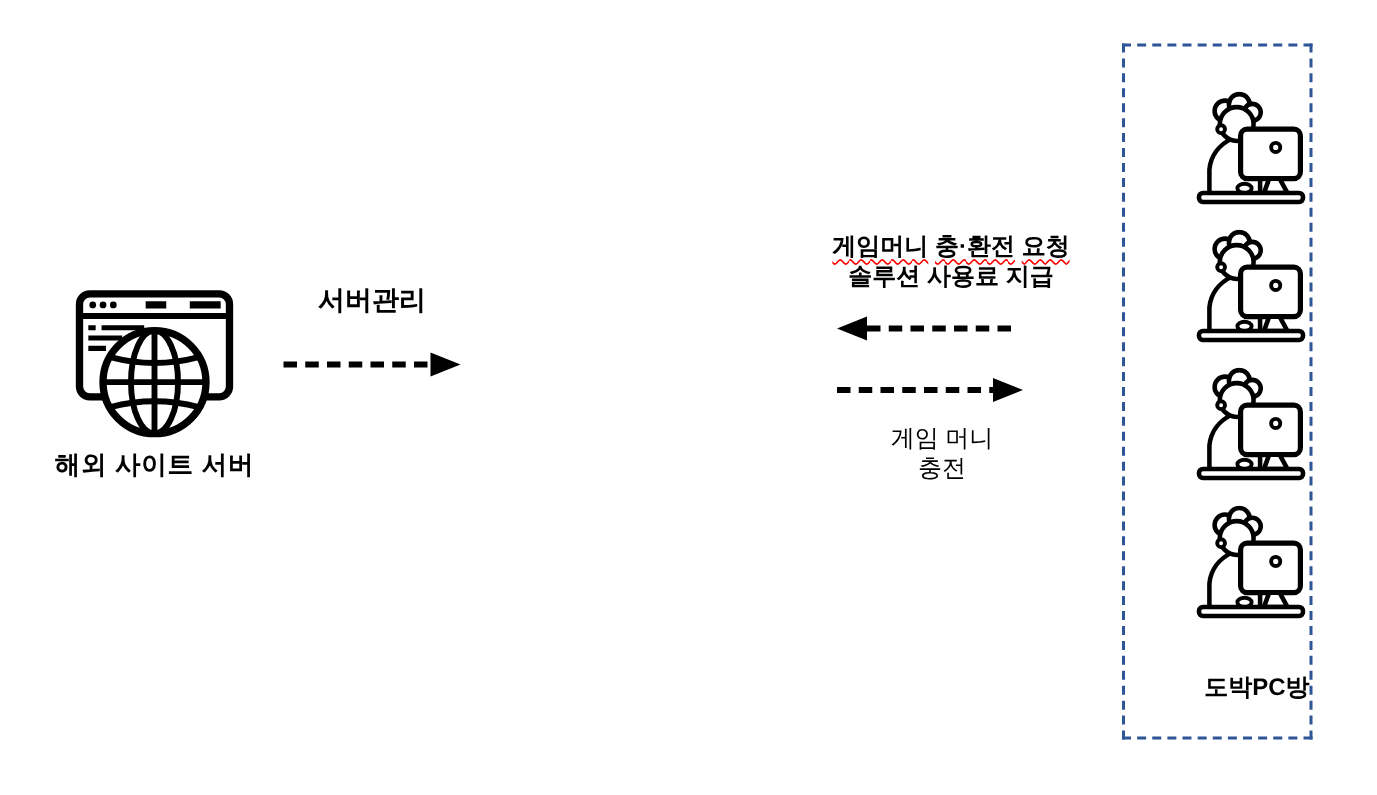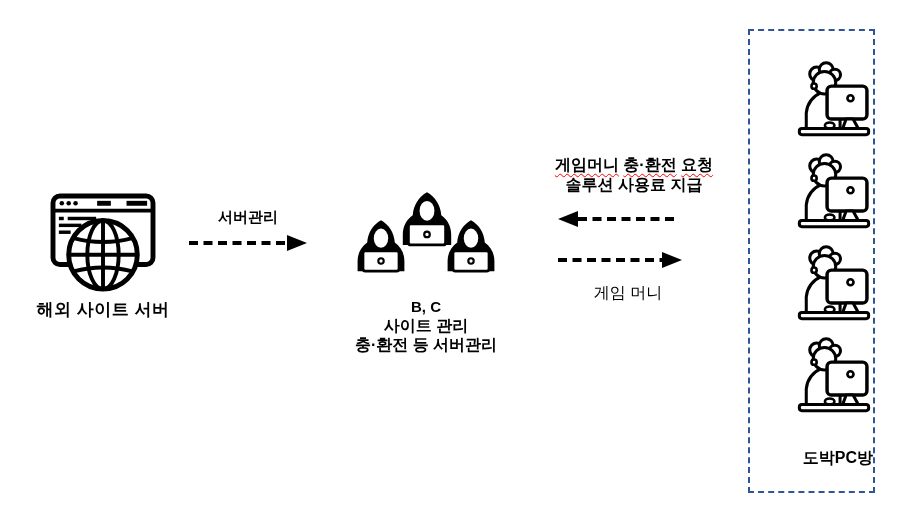--- a/index.html
+++ b/index.html
@@ -21,21 +21,21 @@
   }
   .abs{position:absolute;}
   .center{text-align:center;}
 
   
   .server-node{left:33px;top:193px;width:140px;}
   .server-node .icon-wrap{display:flex;justify-content:center;}
   .server-label{margin-top:5px;font-size:17px;font-weight:bold;letter-spacing:0.5px;white-space:nowrap;}
 
   
-  .server-arrow-label{left:188px;top:208px;width:120px;font-size:15px;font-weight:bold;}
+  .server-arrow-label{left:188px;top:188px;width:120px;font-size:18px;font-weight:bold;}
   .server-arrow{left:187px;top:233px;}
 
   
   .hackers-node{left:347px;top:181px;width:158px;}
   .hackers-node .icon-wrap{display:flex;justify-content:center;}
   .hackers-labels{margin-top:6px;line-height:19px;}
   .hackers-name{font-size:15px;font-weight:bold;}
   .hackers-role{font-size:16px;font-weight:bold;white-space:nowrap;}
 
   
@@ -119,54 +119,41 @@
   </div>
 
   <div class="abs server-arrow-label center">서버관리</div>
   <div class="abs server-arrow">
     <svg width="122" height="20" viewBox="0 0 122 20">
       <line x1="2" y1="10" x2="100" y2="10" stroke="#000" stroke-width="4" stroke-dasharray="9 5.5"></line>
       <polygon points="100,2 120,10 100,18" fill="#000"></polygon>
     </svg>
   </div>
 
-  <div class="abs hackers-node center">
-    <div class="icon-wrap">
-      <svg width="150" height="110" viewBox="0 0 150 110">
-        <use href="#hacker" xlink:href="#hacker" x="45" y="0" width="62" height="82"></use>
-        <use href="#hacker" xlink:href="#hacker" x="0" y="28" width="60" height="80"></use>
-        <use href="#hacker" xlink:href="#hacker" x="90" y="28" width="60" height="80"></use>
-      </svg>
-    </div>
-    <div class="hackers-labels">
-      <div class="hackers-name">B, C</div>
-      <div class="hackers-role">사이트 관리</div>
-      <div class="hackers-role">충·환전 등 서버관리</div>
-    </div>
-  </div>
 
   <div class="abs request-labels center">
     <div class="line"><span class="misspelled">게임머니</span> <span class="misspelled">충·환전</span> <span class="misspelled">요청</span></div>
     <div class="line">솔루션 사용료 지급</div>
   </div>
   <div class="abs request-arrow">
     <svg width="122" height="20" viewBox="0 0 122 20">
       <polygon points="22,2 2,10 22,18" fill="#000"></polygon>
       <line x1="22" y1="10" x2="120" y2="10" stroke="#000" stroke-width="4" stroke-dasharray="9 5.5"></line>
     </svg>
   </div>
 
   <div class="abs supply-arrow">
     <svg width="128" height="20" viewBox="0 0 128 20">
       <line x1="2" y1="10" x2="106" y2="10" stroke="#000" stroke-width="4" stroke-dasharray="9 5.5"></line>
       <polygon points="106,2 126,10 106,18" fill="#000"></polygon>
     </svg>
   </div>
   <div class="abs supply-labels center">
     <div>게임 머니</div>
+    <div>충전</div>
   </div>
 
   <div class="abs pcroom-box">
     <div class="person">
       <svg width="78" height="84" viewBox="0 0 90 90">
           <use href="#personpc" xlink:href="#personpc" x="0" y="0" width="90" height="90"></use>
         </svg>
     </div>
     <div class="person">
       <svg width="78" height="84" viewBox="0 0 90 90">

